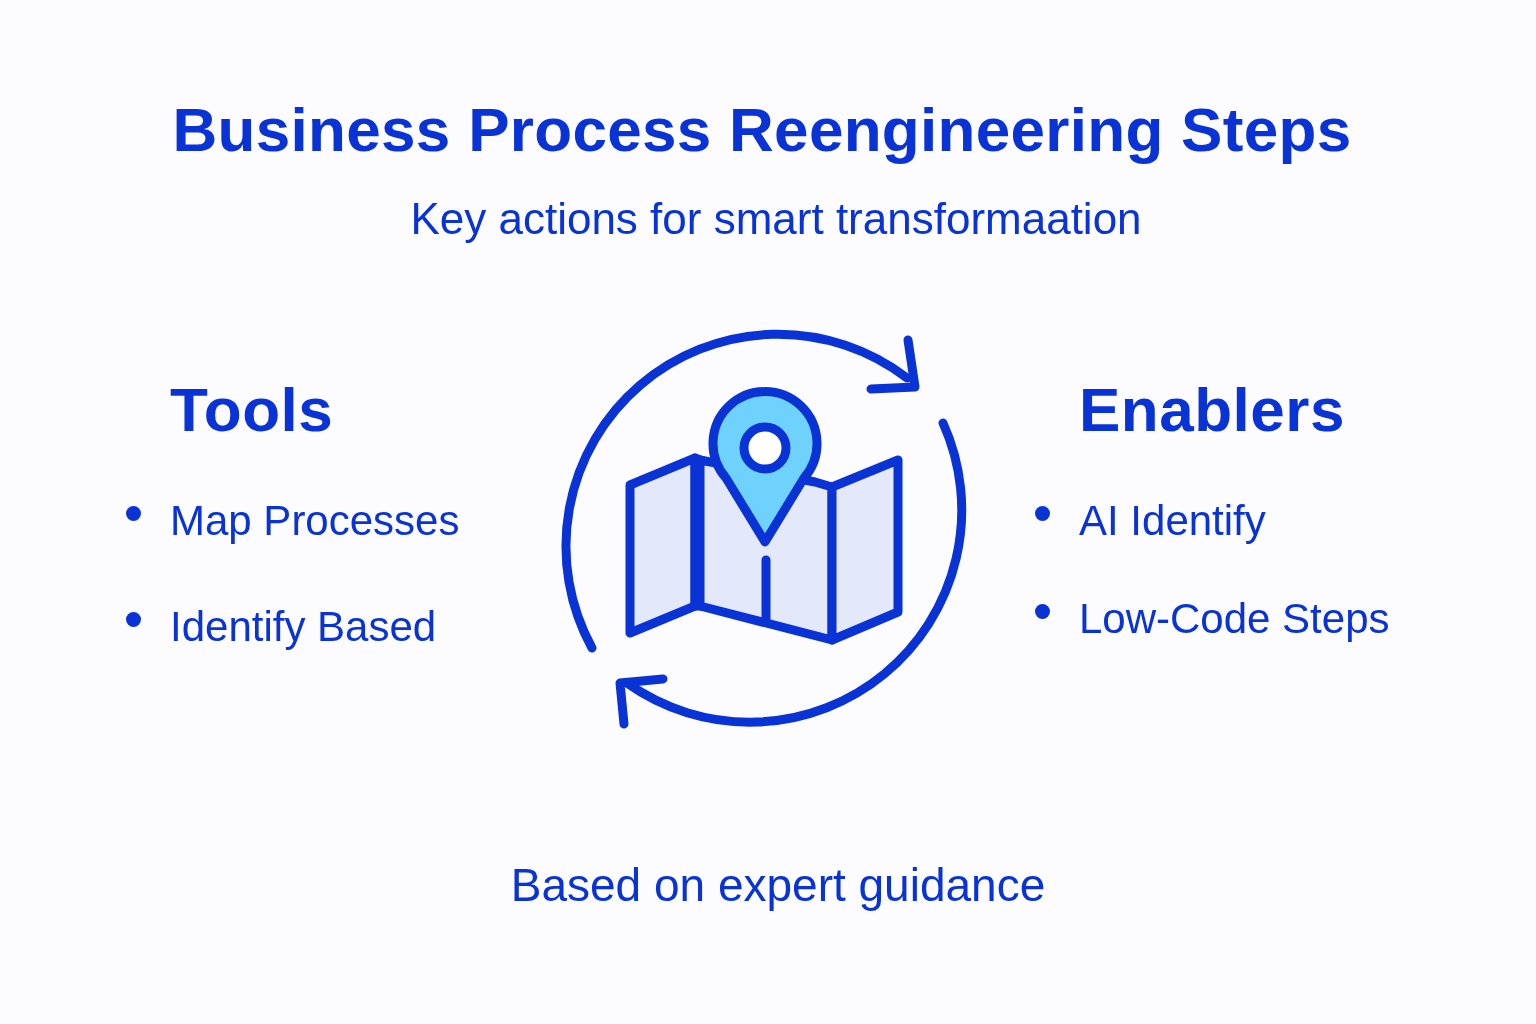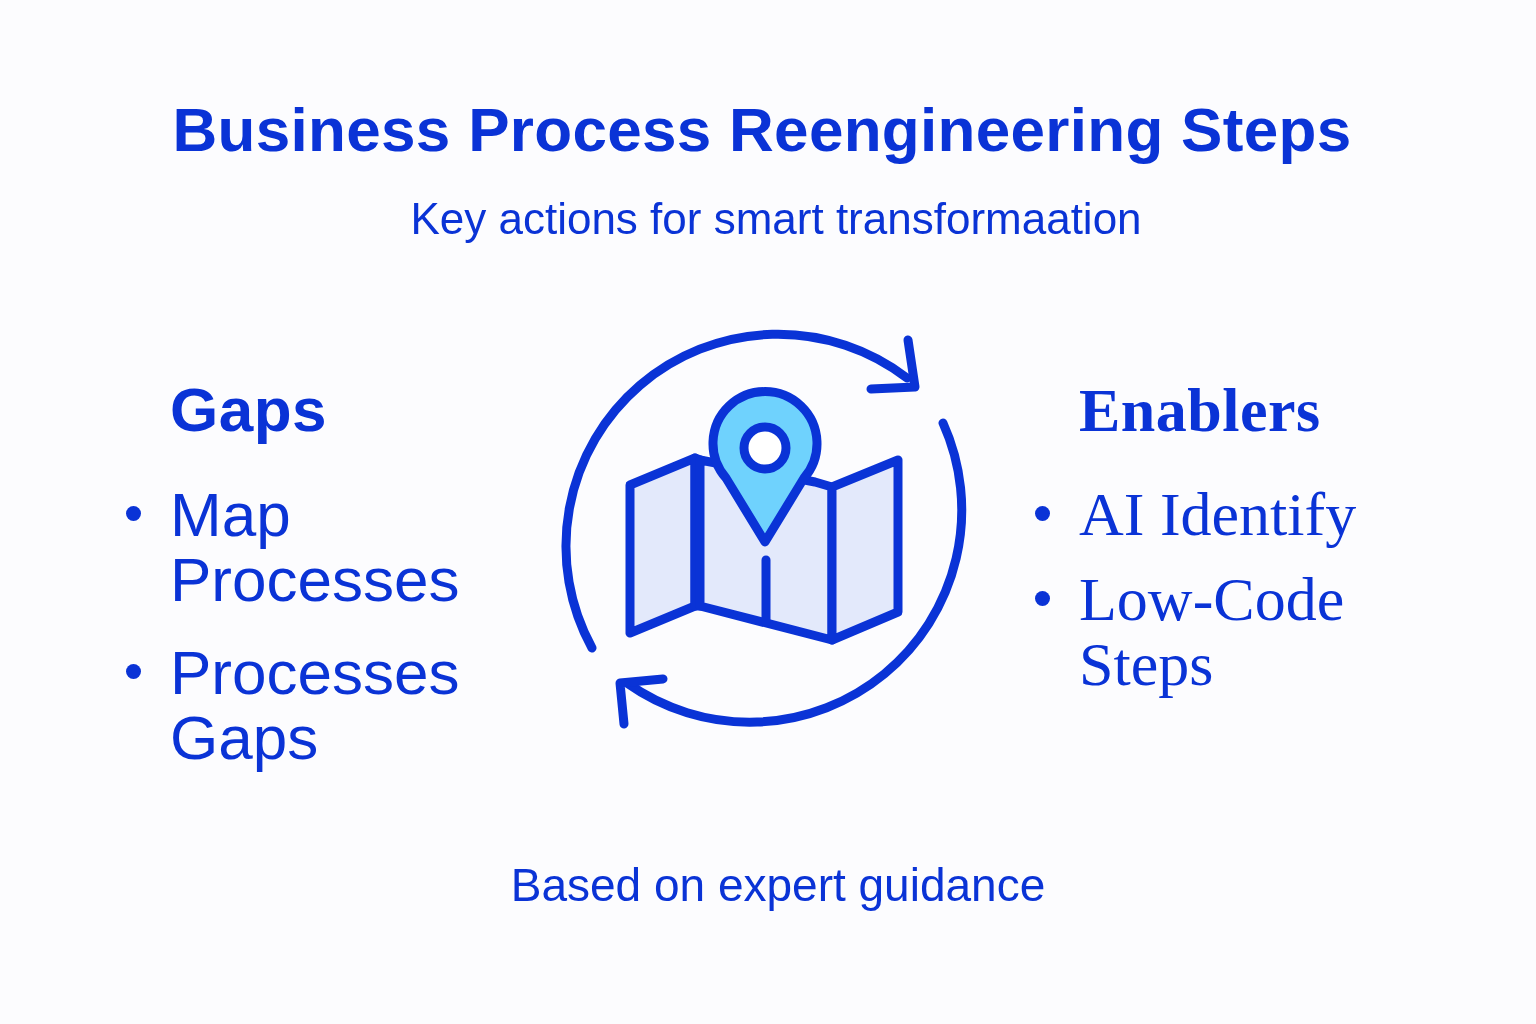--- a/index.html
+++ b/index.html
@@ -44,39 +44,38 @@
     }
     .col-left {
       left: 170px;
       top: 370px;
       width: 330px;
     }
     .col-right {
       left: 1079px;
       top: 370px;
       width: 380px;
-      font-family: Liberation Serif, serif;
     }
     .col h2 {
       margin: 0;
       font-size: 62px;
       font-weight: bold;
       line-height: 80px;
       letter-spacing: 0.5px;
     }
     .col ul {
       list-style: none;
       margin: 0;
       padding: 0;
       margin-top: 32px;
     }
     .col li {
       position: relative;
-      font-size: 62px;
-      line-height: 65px;
+      font-size: 42px;
+      line-height: 78px;
       margin-bottom: 28px;
     }
     .col-right li {
       margin-bottom: 20px;
     }
     .col li .bullet {
       position: absolute;
       left: -44px;
       top: 24px;
       width: 15px;
@@ -103,29 +102,29 @@
       margin-left: 10px;
     }
   </style>
 </head>
 <body>
 
 <div class="title">Business Process Reengineering Steps</div>
 <div class="subtitle">Key actions for smart transformaation</div>
 
 <div class="col col-left">
-  <h2>Gaps</h2>
+  <h2>Tools</h2>
   <ul>
     <li>
       <span class="bullet"></span>
       <span>Map Processes</span>
     </li>
     <li>
       <span class="bullet"></span>
-      <span>Processes Gaps</span>
+      <span>Identify Based</span>
     </li>
   </ul>
 </div>
 
 <div class="icon-wrap">
   <svg width="440" height="440" viewBox="0 0 440 440" xmlns="http://www.w3.org/2000/svg">
     <g fill="none" stroke="#0a33d6" stroke-width="9" stroke-linecap="round" stroke-linejoin="round">
 
       <path d="M 42 338 A 212 212 0 0 1 357 68"></path>
 

